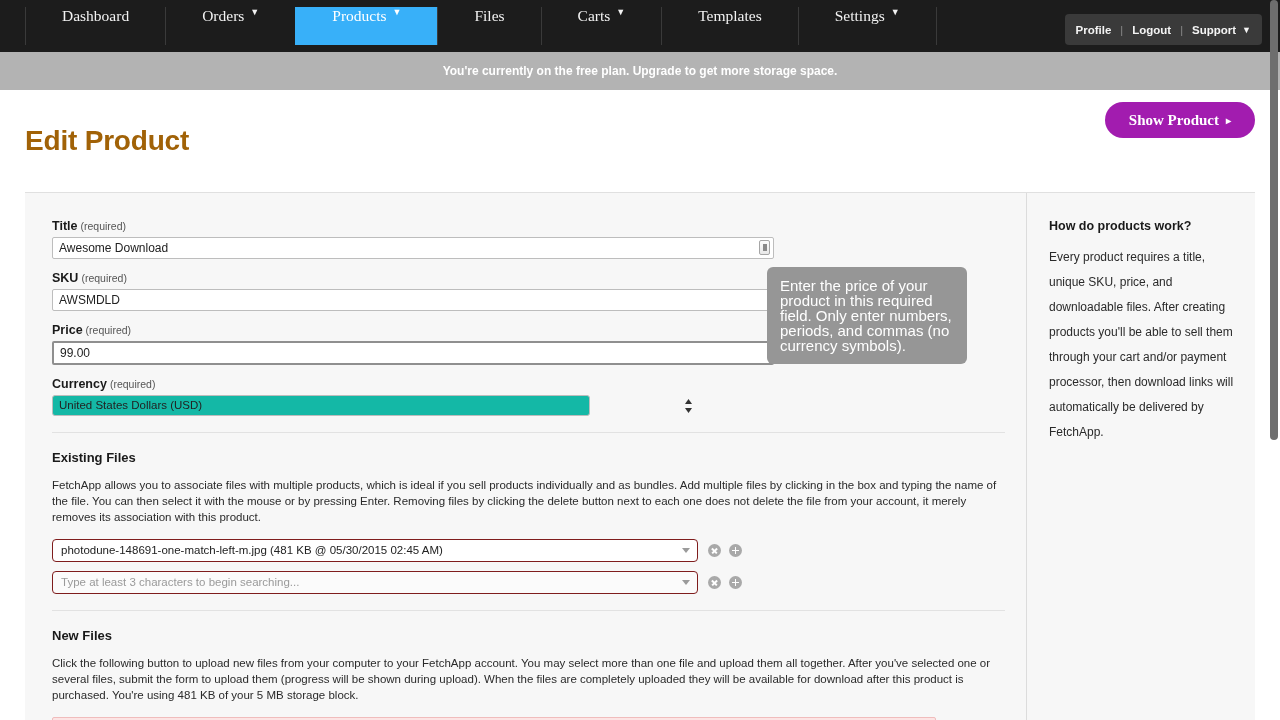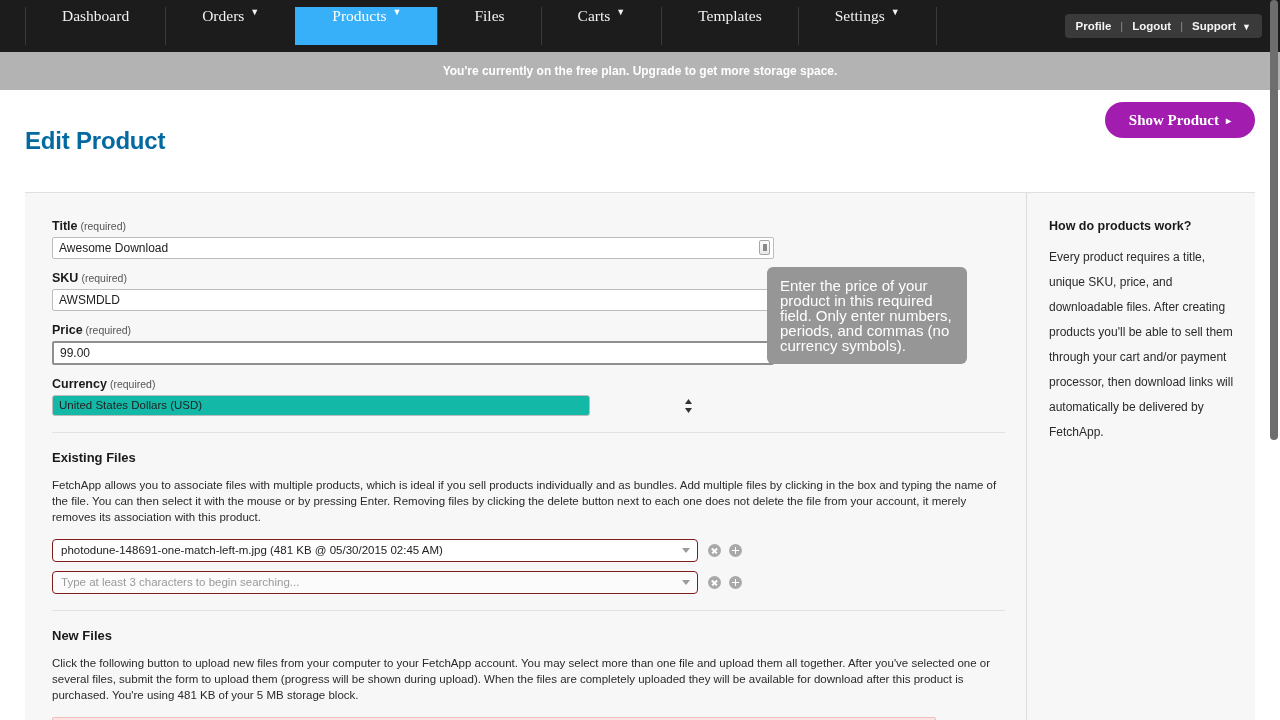--- a/index.html
+++ b/index.html
@@ -50,21 +50,21 @@
     margin-left: 6px;
     font-size: 9px;
     line-height: 1;
     transform: translateY(1px);
   }
 
   .nav-right {
     position: absolute;
     right: 18px;
     top: 14px;
-    height: 24px;
+    height: 31px;
     background: #3a3a3a;
     border-radius: 4px;
     display: flex;
     align-items: center;
     padding: 0 11px;
   }
   .nav-right a {
     color: #f4f4f4;
     font-size: 11.5px;
     font-weight: 700;
@@ -91,23 +91,23 @@
 
   
   .page-header {
     position: relative;
     height: 102px;
     padding: 0 25px;
     display: flex;
     align-items: center;
   }
   .page-title {
-    font-size: 24px;
-    font-weight: 700;
-    color: #0369a1;
+    font-size: 28px;
+    font-weight: 700;
+    color: #a16207;
     letter-spacing: -0.2px;
   }
   .show-product-btn {
     position: absolute;
     right: 25px;
     top: 120px;
     transform: translateY(-50%);
     background: #a21caf;
     color: #ffffff;
     border: none;

